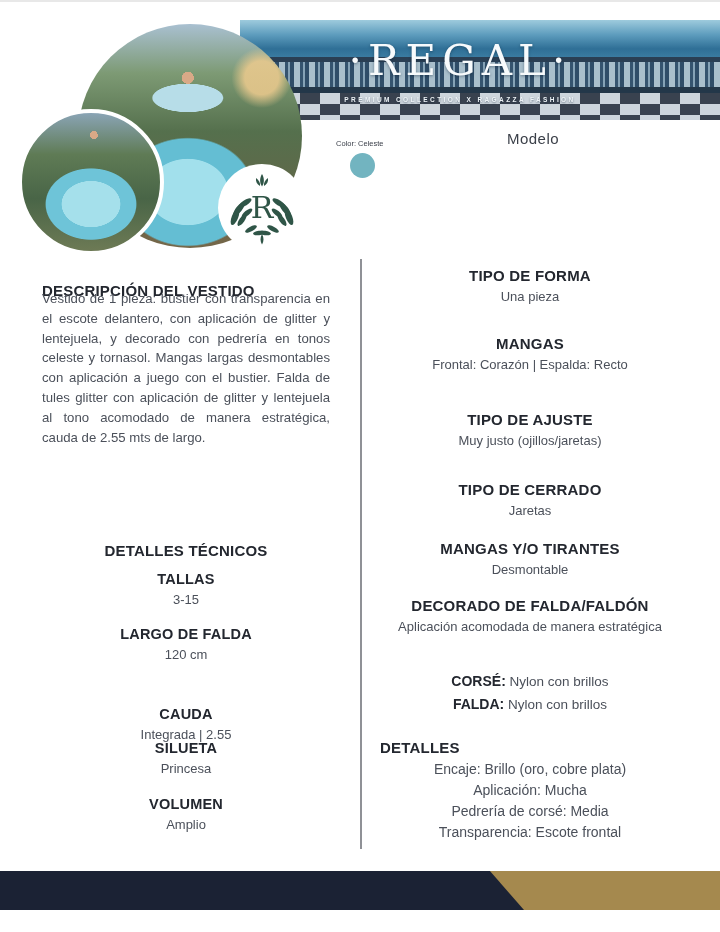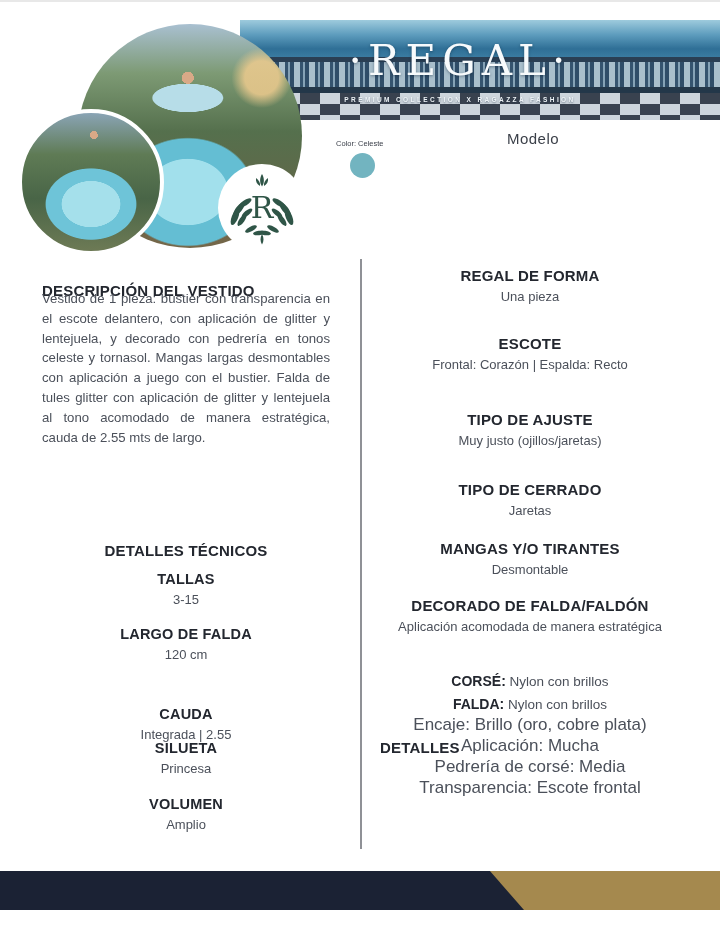--- a/index.html
+++ b/index.html
@@ -98,22 +98,22 @@
   .rsec { position:absolute; left:380px; width:300px; text-align:center; }
   .rsec-0 { top:265px; } .rsec-1 { top:333px; } .rsec-2 { top:409px; }
   .rsec-3 { top:479px; } .rsec-4 { top:538px; } .rsec-5 { top:595px; }
 
   .materials { position:absolute; left:380px; top:668px; width:300px; text-align:center; }
   .materials-inner { display:inline-block; text-align:center; }
   .mat-row { font-size:13.5px; color:#4b505a; line-height:22px; }
   .mat-row b { font-size:14px; color:#23272f; }
 
   .details-title { position:absolute; left:380px; top:737px; width:300px; text-align:left; }
-  .details-lines { position:absolute; left:380px; top:712px; width:300px; text-align:center;
-    font-size:17px; color:#4b505a; line-height:21px; }
+  .details-lines { position:absolute; left:380px; top:757px; width:300px; text-align:center;
+    font-size:14px; color:#4b505a; line-height:21px; }
 
   
   .gold-bar { position:absolute; left:380px; right:0; top:869px; height:39px; background:#a5894e; }
   .navy-bar {
     position:absolute; left:0; top:869px; width:524px; height:39px; background:#1b2234;
     clip-path:polygon(0 0, 93.5% 0, 100% 100%, 0 100%);
   }
   .brand-badge { position:absolute; left:556px; top:850px; width:132px; height:80px; }
   .brand-badge svg { display:block; width:132px; height:80px; }
 </style>
@@ -183,25 +183,25 @@
     <div class="sec-value">Princesa</div>
   </div>
   <div class="spec spec-4">
     <div class="sec-title">VOLUMEN</div>
     <div class="sec-value">Amplio</div>
   </div>
 
   <div class="divider"></div>
 
   <div class="rsec rsec-0">
-    <div class="sec-title">REGAL DE FORMA</div>
+    <div class="sec-title">TIPO DE FORMA</div>
     <div class="sec-value">Una pieza</div>
   </div>
   <div class="rsec rsec-1">
-    <div class="sec-title">ESCOTE</div>
+    <div class="sec-title">MANGAS</div>
     <div class="sec-value">Frontal: Corazón | Espalda: Recto</div>
   </div>
   <div class="rsec rsec-2">
     <div class="sec-title">TIPO DE AJUSTE</div>
     <div class="sec-value">Muy justo (ojillos/jaretas)</div>
   </div>
   <div class="rsec rsec-3">
     <div class="sec-title">TIPO DE CERRADO</div>
     <div class="sec-value">Jaretas</div>
   </div>

